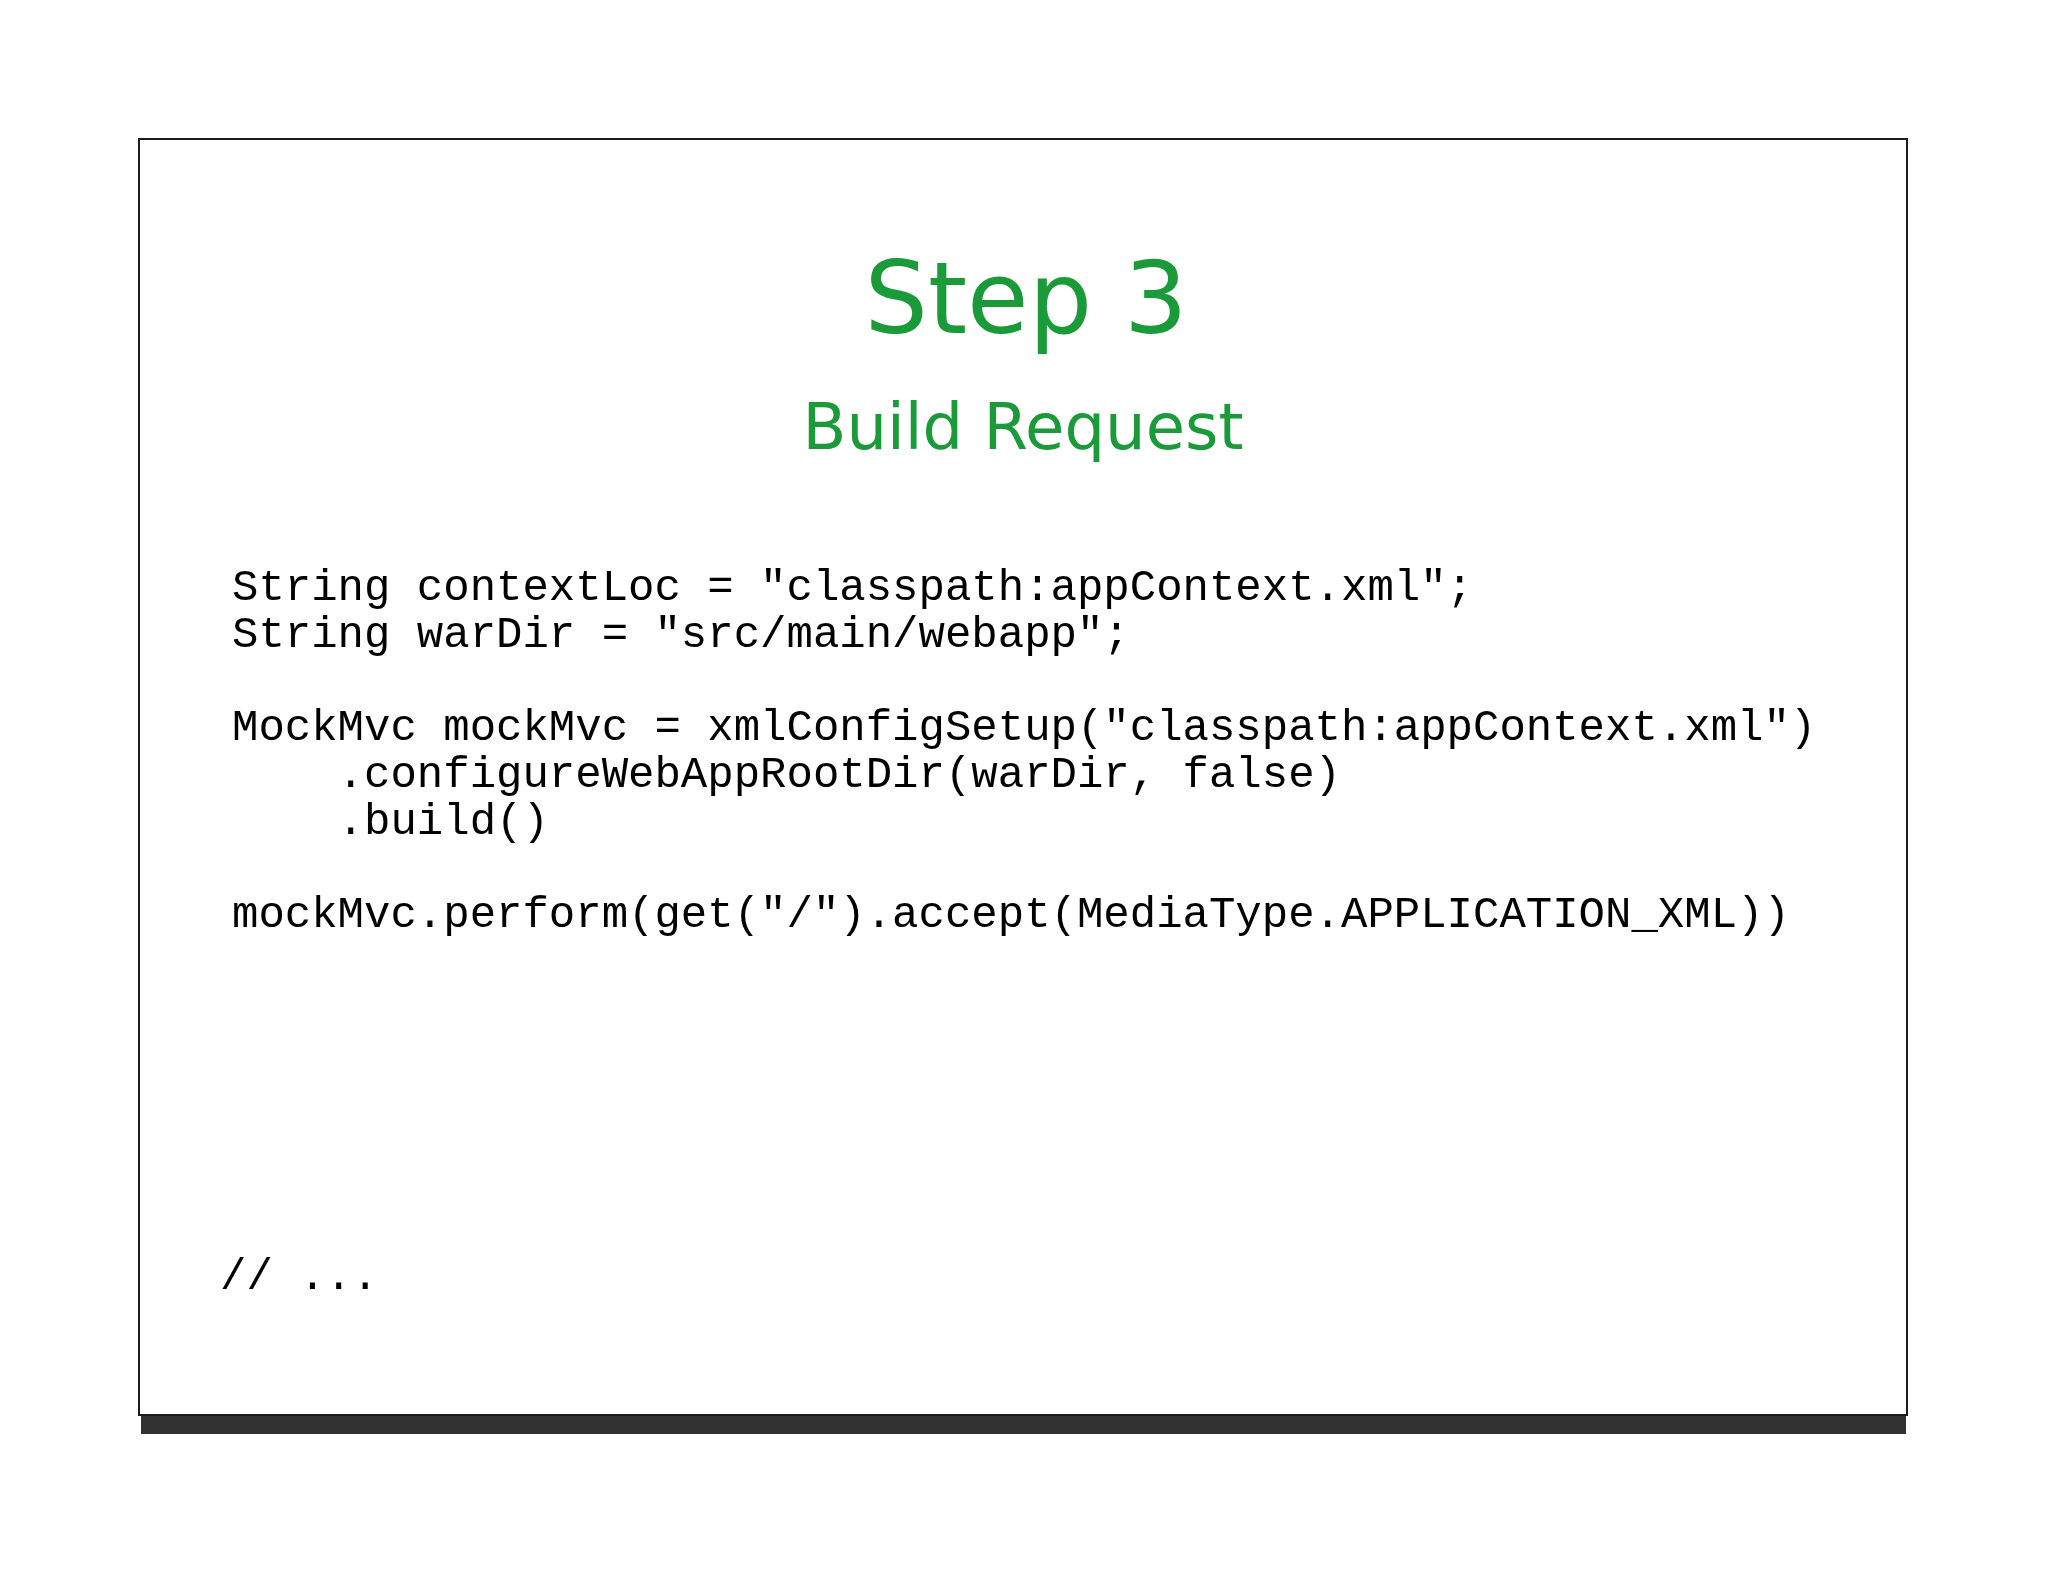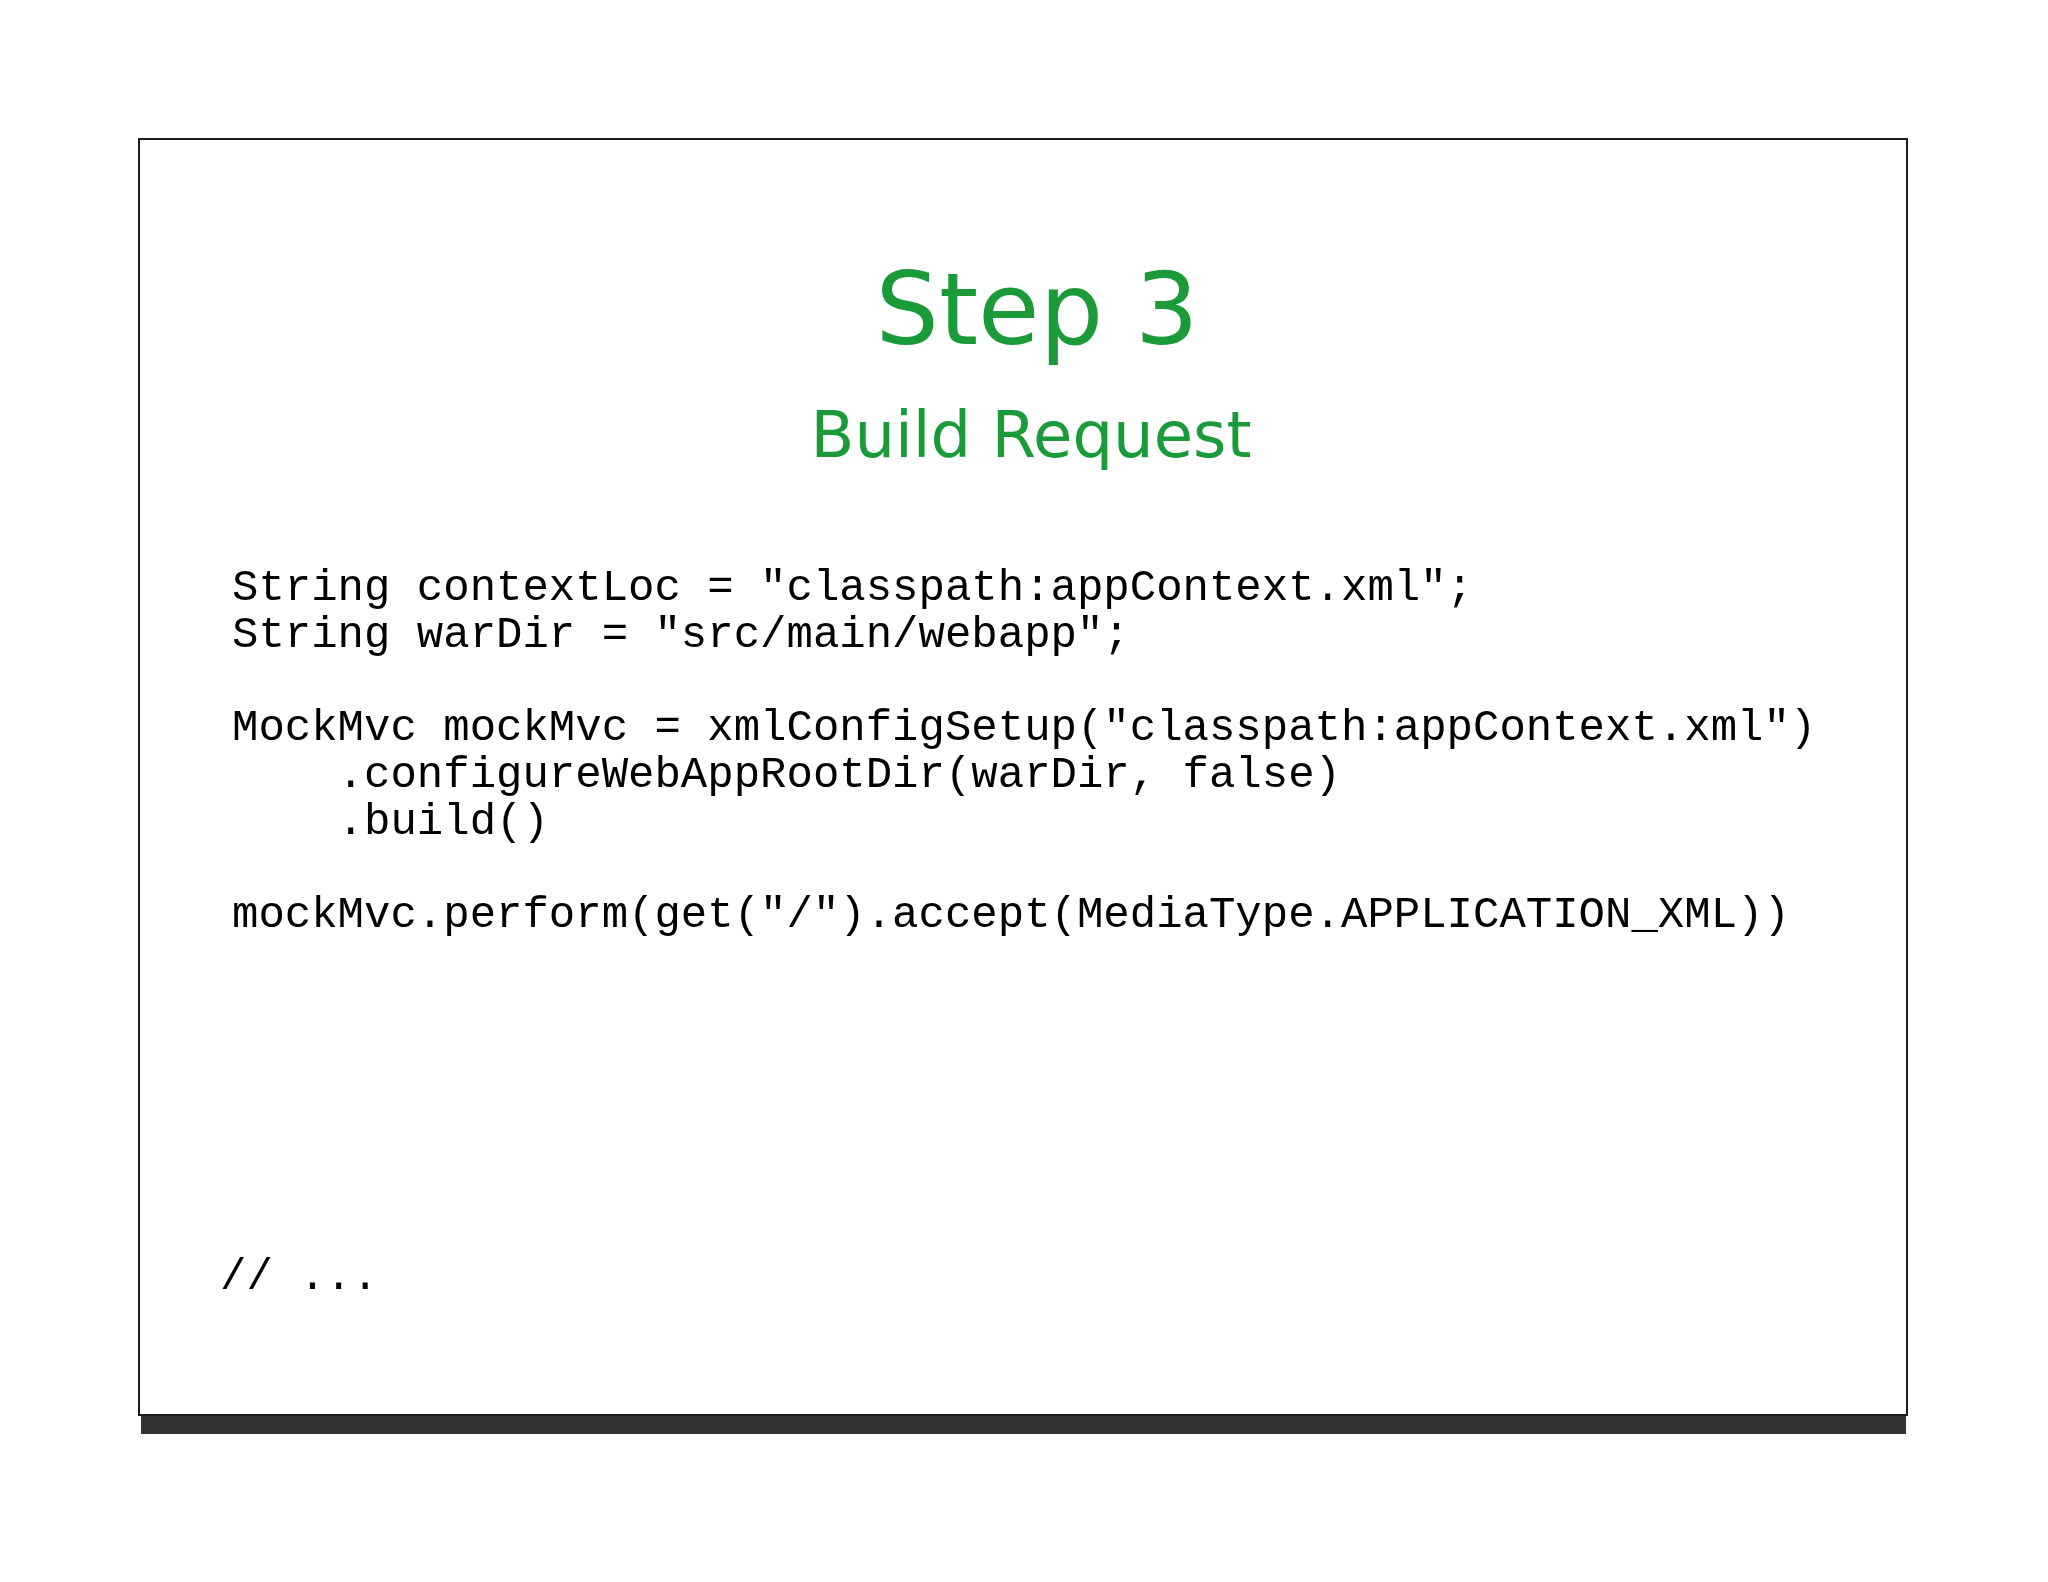--- a/index.html
+++ b/index.html
@@ -21,34 +21,34 @@
     height: 1278px;
     background: #ffffff;
     border: 2px solid #1c1c1e;
     box-sizing: border-box;
   }
   .slide-title {
     position: absolute;
     top: 106px;
     left: 0;
     width: 100%;
-    margin: 14px;
+    margin: 3px;
     text-align: center;
     font-family: "DejaVu Sans", sans-serif;
     font-weight: 400;
     font-size: 100px;
     line-height: 1;
     color: #1a9a38;
   }
   .slide-subtitle {
     position: absolute;
     top: 255px;
     left: 0;
     width: 100%;
-    margin: 8px;
+    margin: 0;
     text-align: center;
     font-family: "DejaVu Sans", sans-serif;
     font-weight: 400;
     font-size: 64px;
     line-height: 1;
     color: #1a9a38;
   }
   .code-block {
     position: absolute;
     left: 80px;

